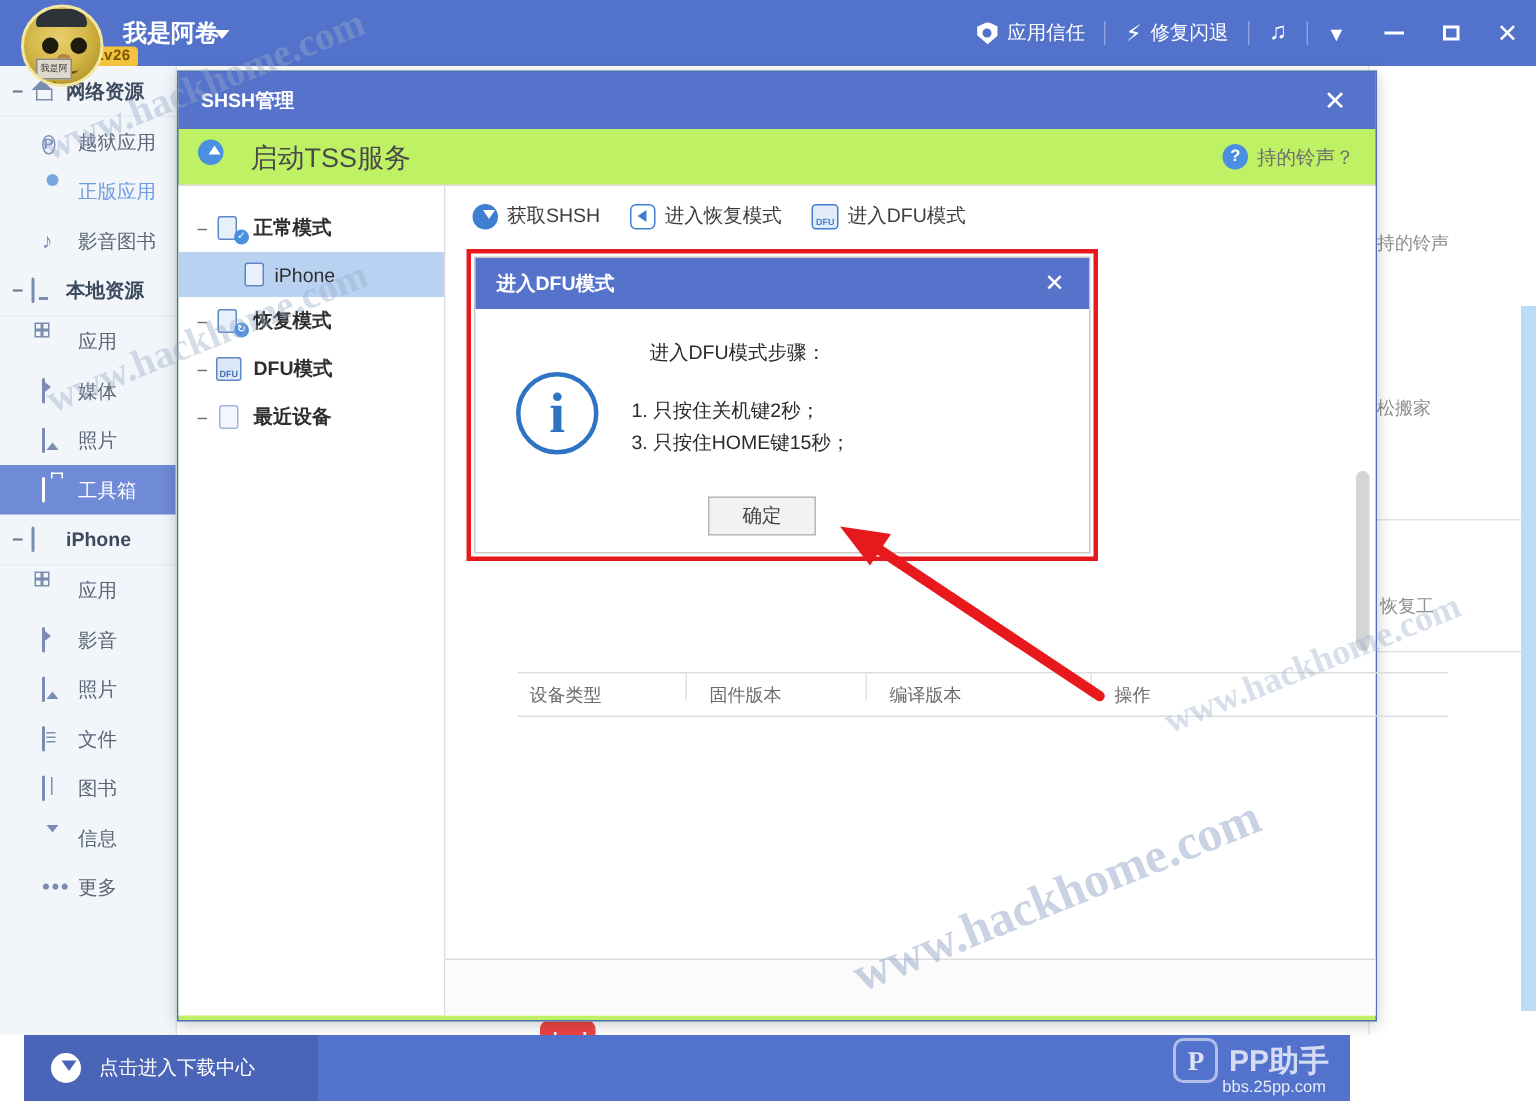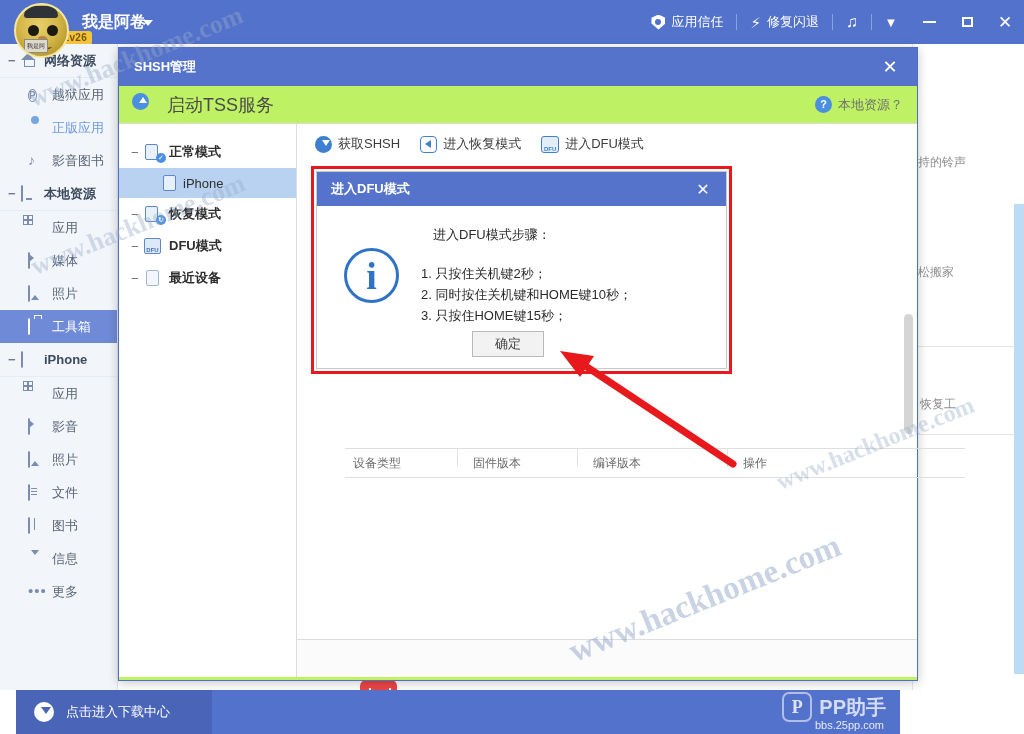--- a/index.html
+++ b/index.html
@@ -492,21 +492,21 @@
       </div>
     </div>
 
     <div class="shsh-subbar">
       <div class="tss-btn">
         <span class="tss-ico"></span>
         <span>启动TSS服务</span>
       </div>
       <div class="help-btn">
         <span class="help-ico">?</span>
-        <span>本地资源？</span>
+        <span>持的铃声？</span>
       </div>
     </div>
 
     <div class="shsh-body">
 
       <div class="shsh-tree">
         <div class="tree-node">
           <span class="tminus">−</span>
           <span class="tnode-ico">
             <span class="dev-glyph" style="position:absolute;left:2px;top:0;"></span>
@@ -580,21 +580,20 @@
       <div class="dfu-title">进入DFU模式</div>
       <div class="dfu-x">
         <span>✕</span>
       </div>
     </div>
     <div class="dfu-body">
       <div class="info-circle">i</div>
       <div class="dfu-lead">进入DFU模式步骤：</div>
       <div class="dfu-steps">
         <div>1. 只按住关机键2秒；</div>
-        <div>2. 同时按住关机键和HOME键10秒；</div>
         <div>3. 只按住HOME键15秒；</div>
       </div>
       <div class="dfu-ok">
         <span>确定</span>
       </div>
     </div>
   </div>
 
   <svg class="arrow-svg" viewBox="0 0 1024 734">
     <line x1="733" y1="464" x2="578" y2="361" stroke="#e8191c" stroke-width="7" stroke-linecap="round"></line>

